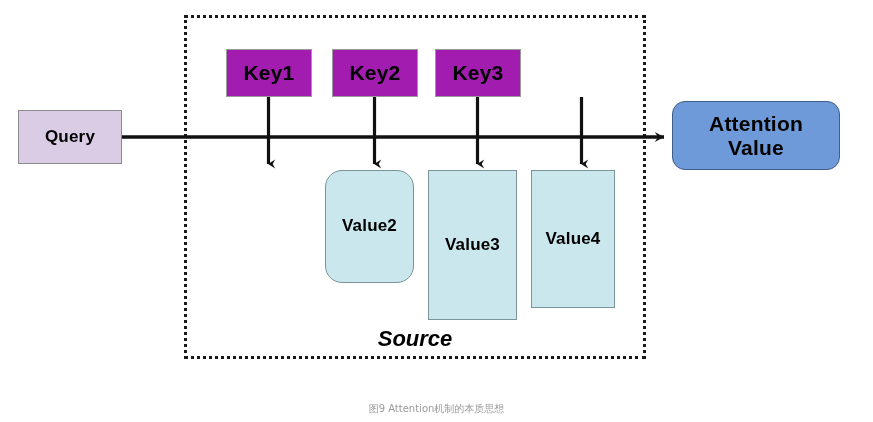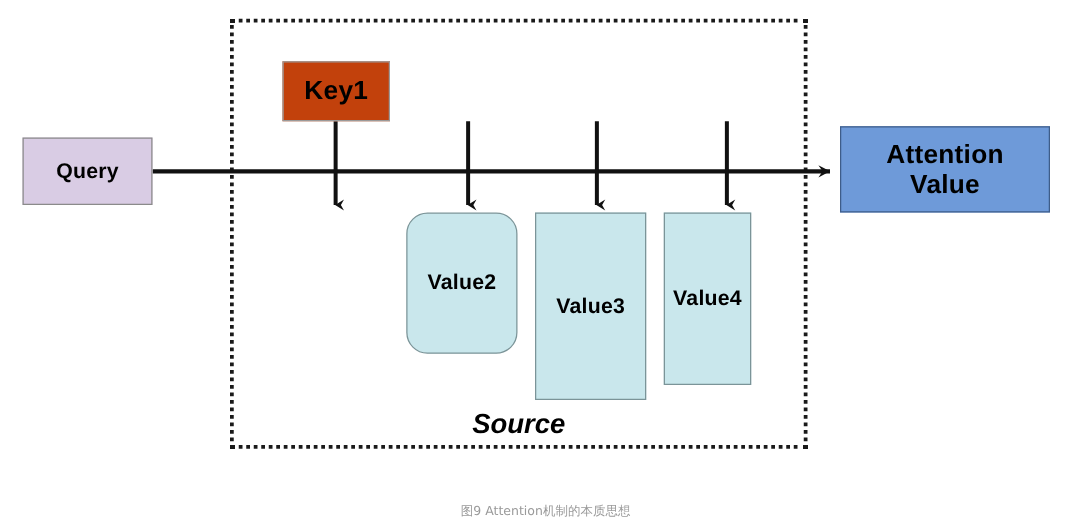--- a/index.html
+++ b/index.html
@@ -32,21 +32,21 @@
     letter-spacing: 0.2px;
   }
 
   .query-box {
     background: #d9cce4;
     border: 1.6px solid #8b8b8b;
     font-size: 17px;
   }
 
   .key-box {
-    background: #c2410c;
+    background: #a21caf;
     border: 1.6px solid #9a9a9a;
     font-size: 21px;
   }
 
   .value-box {
     background: #c9e7ec;
     border: 1.6px solid #7b9498;
     font-size: 17px;
   }
 
@@ -121,33 +121,39 @@
     <line x1="581.5" y1="97" x2="581.5" y2="164" stroke="#111111" stroke-width="3.2" marker-end="url(#arrowDown)"></line>
   </svg>
 
   <div class="box query-box" style="left:18px; top:110px; width:104px; height:54px;">
     <span>Query</span>
   </div>
 
   <div class="box key-box" style="left:226px; top:49px; width:86px; height:48px;">
     <span>Key1</span>
   </div>
+  <div class="box key-box" style="left:332px; top:49px; width:86px; height:48px;">
+    <span>Key2</span>
+  </div>
+  <div class="box key-box" style="left:435px; top:49px; width:86px; height:48px;">
+    <span>Key3</span>
+  </div>
 
   <div class="box value-box" style="left:325px; top:170px; width:89px; height:113px;border-radius:17px;">
     <span>Value2</span>
   </div>
   <div class="box value-box" style="left:428px; top:170px; width:89px; height:150px;">
     <span>Value3</span>
   </div>
-  <div class="box value-box" style="left:531px; top:170px; width:70px; height:138px;">
+  <div class="box value-box" style="left:531px; top:170px; width:84px; height:138px;">
     <span>Value4</span>
   </div>
 
   <div class="source-label" style="left:345px; top:326px; width:140px;font-style:italic;">Source</div>
 
-  <div class="box attention-box" style="left:672px; top:101px; width:168px; height:69px;">
+  <div class="box attention-box" style="left:672px; top:101px; width:168px; height:69px;border-radius:13px;">
     <span>Attention</span>
     <span>Value</span>
   </div>
 
   <div class="caption" style="top:402px;">图9 Attention机制的本质思想</div>
 
 </div>
 
 </body></html>

